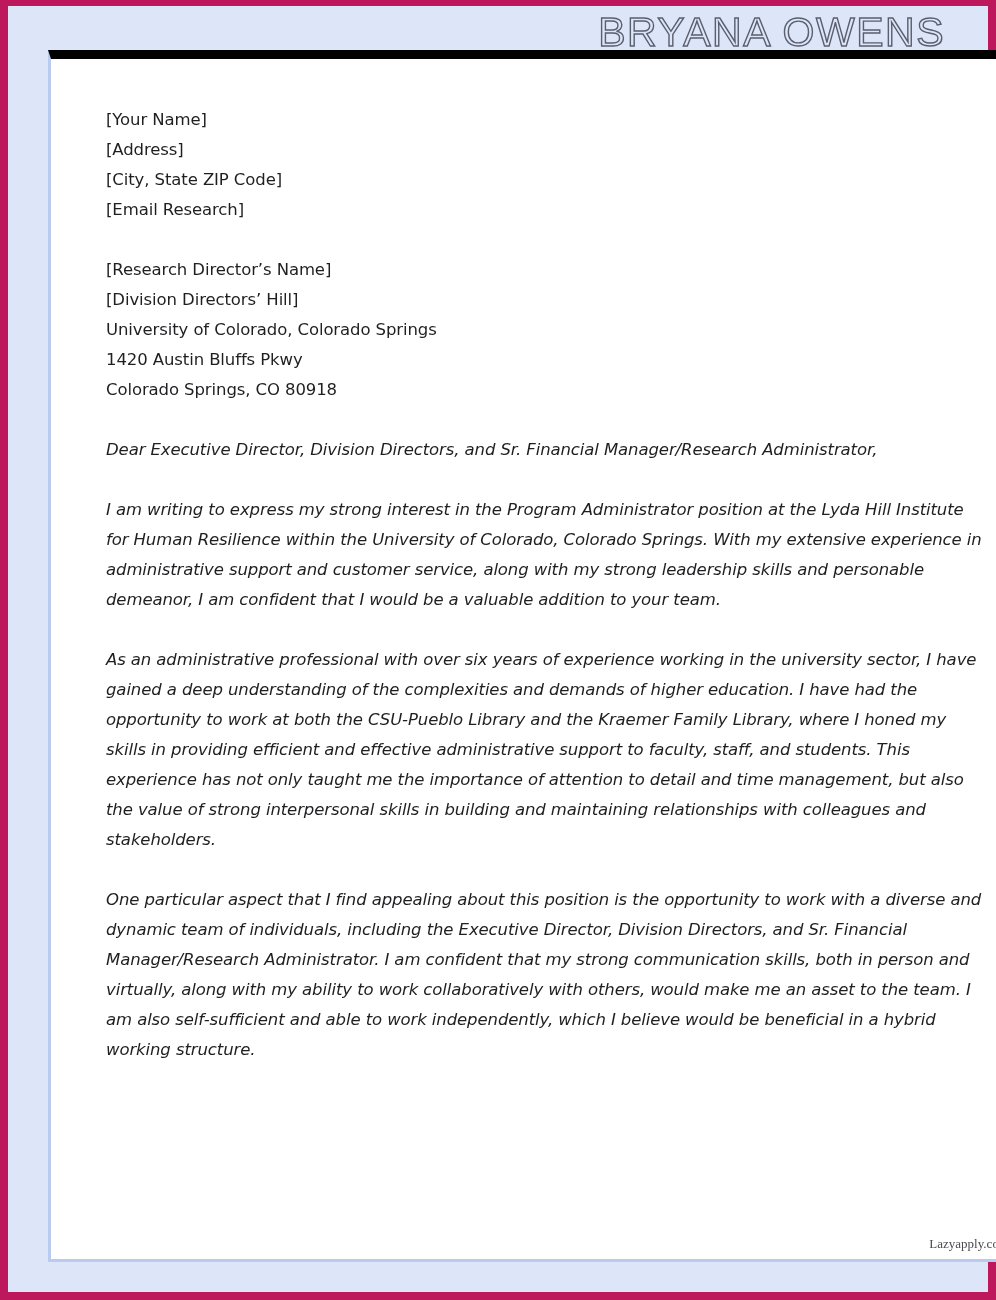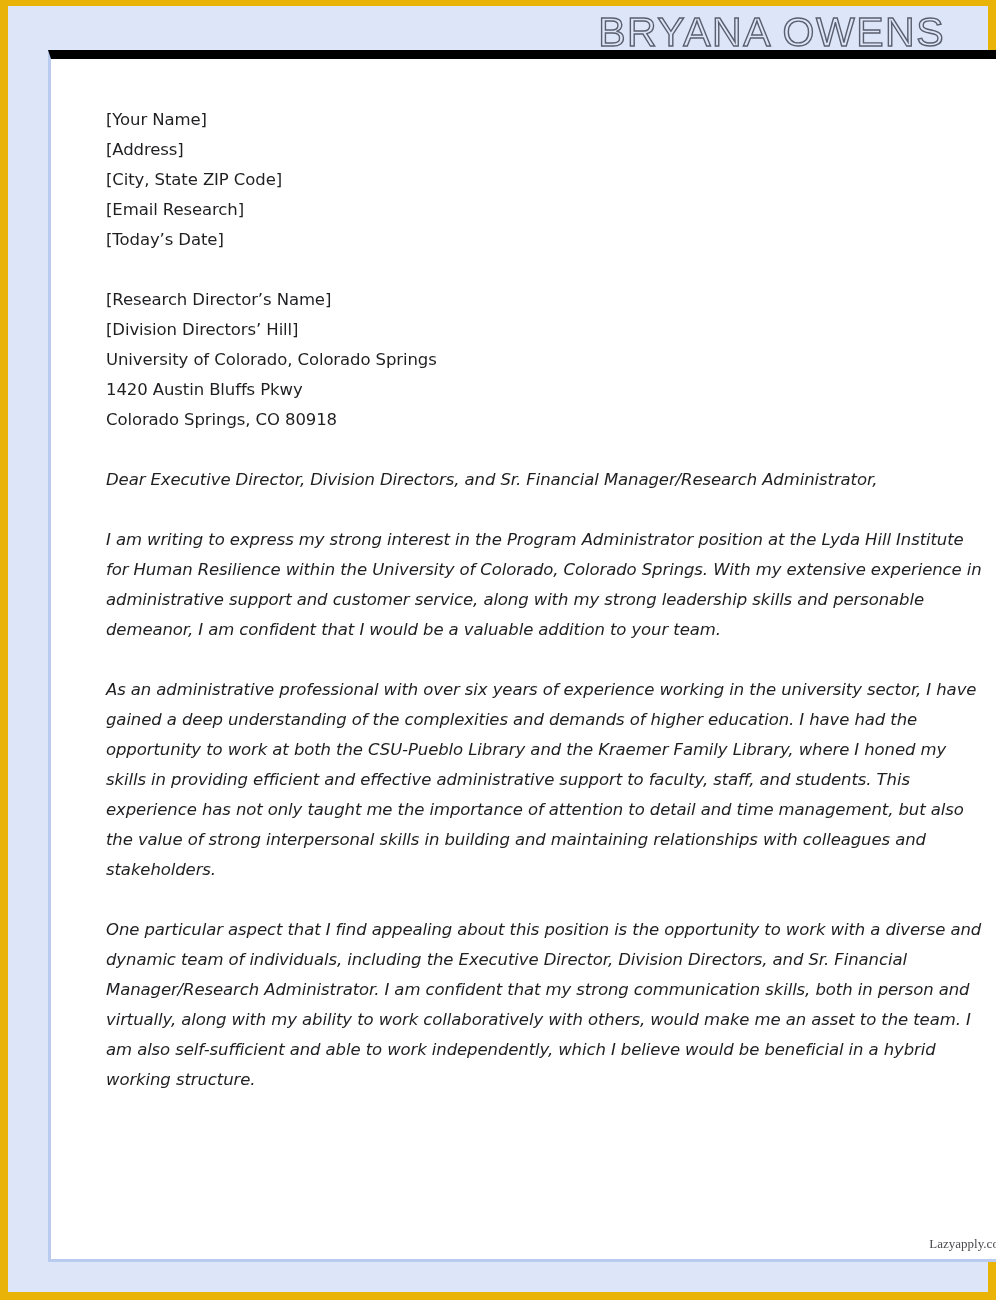--- a/index.html
+++ b/index.html
@@ -12,21 +12,21 @@
     height: 1300px;
     overflow: hidden;
     font-family: "DejaVu Sans", sans-serif;
   }
 
   
   #page-frame {
     position: absolute;
     left: 0; top: 0;
     width: 996px; height: 1300px;
-    background: #eab308;
+    background: #be185d;
     box-sizing: border-box;
     padding: 6px 8px 8px 8px;
   }
   #mat {
     position: relative;
     width: 100%;
     height: 100%;
     background: #dde5f8;
     box-sizing: border-box;
   }
@@ -109,21 +109,20 @@
     </div>
 
     <div id="sheet">
       <div id="sheet-inner">
 
         <div class="doc-block">
           <span class="doc-line">[Your Name]</span>
           <span class="doc-line">[Address]</span>
           <span class="doc-line">[City, State ZIP Code]</span>
           <span class="doc-line">[Email Research]</span>
-          <span class="doc-line">[Today’s Date]</span>
         </div>
 
         <div class="doc-block">
           <span class="doc-line">[Research Director’s Name]</span>
           <span class="doc-line">[Division Directors’ Hill]</span>
           <span class="doc-line">University of Colorado, Colorado Springs</span>
           <span class="doc-line">1420 Austin Bluffs Pkwy</span>
           <span class="doc-line">Colorado Springs, CO 80918</span>
         </div>
 

